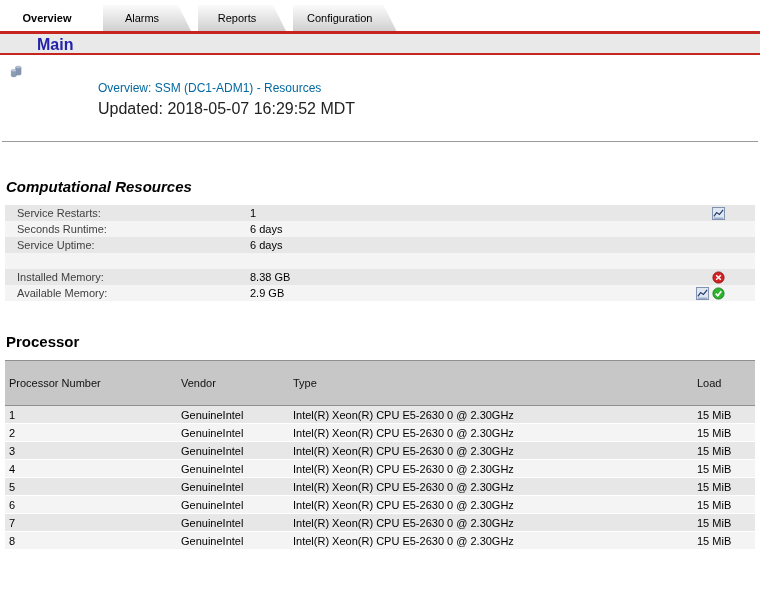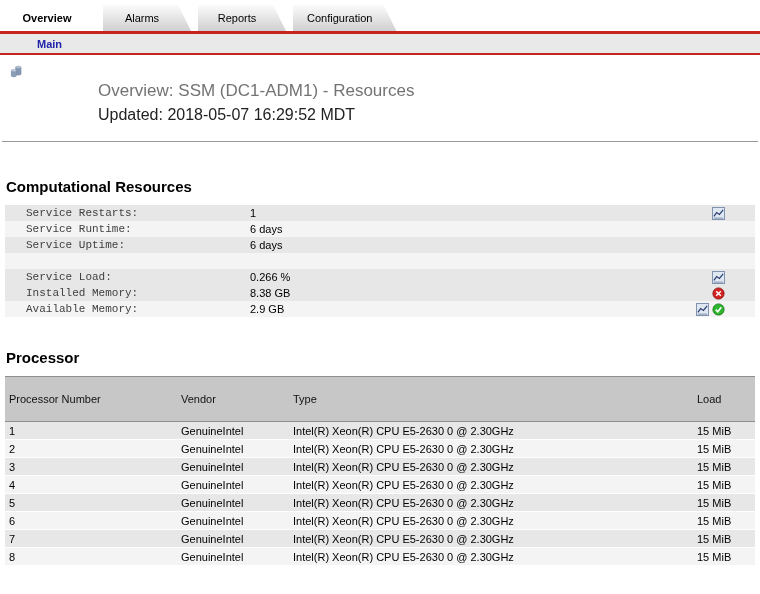--- a/index.html
+++ b/index.html
@@ -8,37 +8,37 @@
 
   
   .tabbar { display:flex; gap:7px; padding:5px 0 0 8px; align-items:flex-end;border-radius:10px; }
   .tab { height:26px; line-height:26px; padding:0 24px 0 14px; min-width:88px; text-align:center;
          background:linear-gradient(#fbfbfb,#d0d0d0);
          clip-path:polygon(0 0, calc(100% - 13px) 0, 100% 100%, 0 100%);
          filter:drop-shadow(0 0 1px #6e6e6e); cursor:pointer; }
   .tab.active { background:#ffffff; font-weight:bold; }
   .redline { height:3px; background:#c6241e; }
   .navbar { height:21px; line-height:21px; background:#e9e9e9; border-bottom:2px solid #c6241e; padding-left:37px; }
-  .navbar a { color:#2222aa; font-weight:bold; text-decoration:none; font-size:11px; }
+  .navbar a { color:#2222aa; font-weight:bold; text-decoration:none; font-size:16px; }
 
   
   .header { display:flex; padding:10px 0 4px 10px; }
   .header-text { margin-left:16px; padding-top:16px; }
-  .title { font-size:17px; color:#737373; }
+  .title { font-size:12px; color:#0369a1; }
   .updated { font-size:16px; margin-top:5px; color:#222; }
   hr.rule { border:none; border-top:1px solid #9a9a9a; margin:4px 2px 0 2px; }
 
   
   h2.section { font-size:15px; font-weight:bold; margin:32px 0 10px 6px; }
-  h2.first { margin-top:36px; }
+  h2.first { margin-top:36px;font-style:italic; }
   .attr-table { margin:0 5px; }
   .attr-row { display:flex; height:16px; line-height:16px; align-items:center; }
   .attr-row.odd  { background:#e7e7e7; }
   .attr-row.even { background:#f4f4f4; }
-  .attr-label { width:245px; color:#3f3f3f; padding-left:21px;font-family:Liberation Mono, monospace; }
+  .attr-label { width:245px; color:#3f3f3f; padding-left:12px; }
   .attr-value { flex:1; color:#000; }
   .attr-icons { display:flex; gap:3px; padding-right:30px; align-items:center; }
   .icon { width:13px; height:13px; display:inline-block; }
   .icon svg { display:block; width:13px; height:13px; }
 
   
   table.proc { width:750px; margin:6px 5px 0 5px; border-collapse:collapse; }
   table.proc th { background:#c7c7c7; text-align:left; font-weight:normal; color:#111;
                   padding:16px 4px; height:18px; border-top:1px solid #8f8f8f; border-bottom:1px solid #8f8f8f; }
   table.proc td { padding:2px 4px; height:18px; border-bottom:1px solid #ffffff; }
@@ -88,44 +88,31 @@
         <span class="icon">
           <svg viewBox="0 0 14 14">
               <rect x="0.5" y="0.5" width="13" height="13" fill="#dfe7f2" stroke="#7a8dab"></rect>
               <path d="M2 10 L5 6 L8 8 L12 3" stroke="#2a3f6f" stroke-width="1.3" fill="none"></path>
               <path d="M2 12 L12 12" stroke="#7a8dab" stroke-width="1"></path>
             </svg>
         </span>
       </span>
     </div>
     <div class="attr-row even">
-      <span class="attr-label">Service Runtime:</span>
+      <span class="attr-label">Seconds Runtime:</span>
       <span class="attr-value">6 days</span>
       <span class="attr-icons"></span>
     </div>
     <div class="attr-row odd">
       <span class="attr-label">Service Uptime:</span>
       <span class="attr-value">6 days</span>
       <span class="attr-icons"></span>
     </div>
     <div class="attr-row even">
       <span class="attr-icons"></span>
-    </div>
-    <div class="attr-row odd">
-      <span class="attr-label">Service Load:</span>
-      <span class="attr-value">0.266 %</span>
-      <span class="attr-icons">
-        <span class="icon">
-          <svg viewBox="0 0 14 14">
-              <rect x="0.5" y="0.5" width="13" height="13" fill="#dfe7f2" stroke="#7a8dab"></rect>
-              <path d="M2 10 L5 6 L8 8 L12 3" stroke="#2a3f6f" stroke-width="1.3" fill="none"></path>
-              <path d="M2 12 L12 12" stroke="#7a8dab" stroke-width="1"></path>
-            </svg>
-        </span>
-      </span>
     </div>
   </div>
 
   <div class="attr-table">
     <div class="attr-row odd">
       <span class="attr-label">Installed Memory:</span>
       <span class="attr-value">8.38 GB</span>
       <span class="attr-icons">
         <span class="icon">
           <svg viewBox="0 0 14 14">

